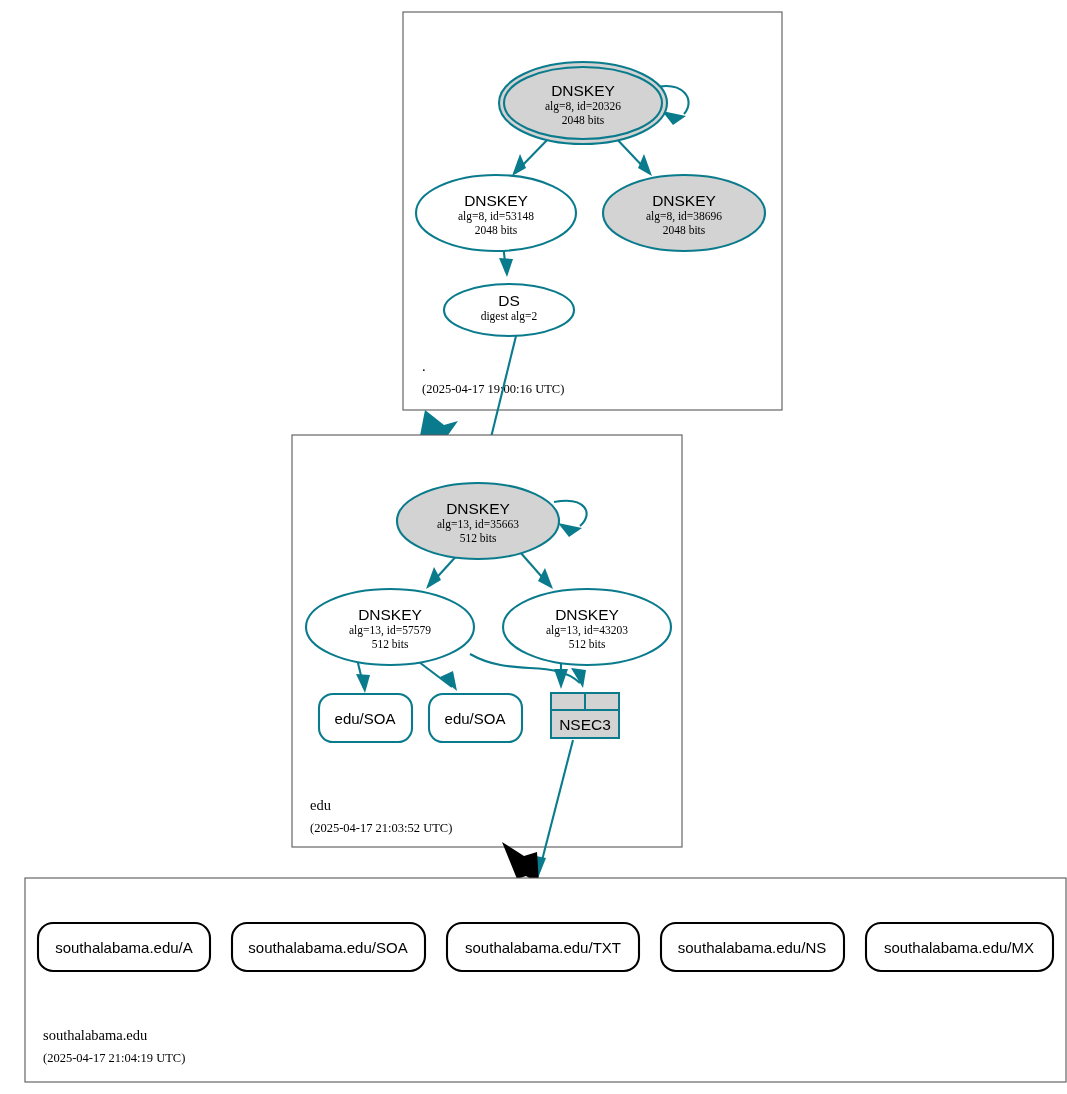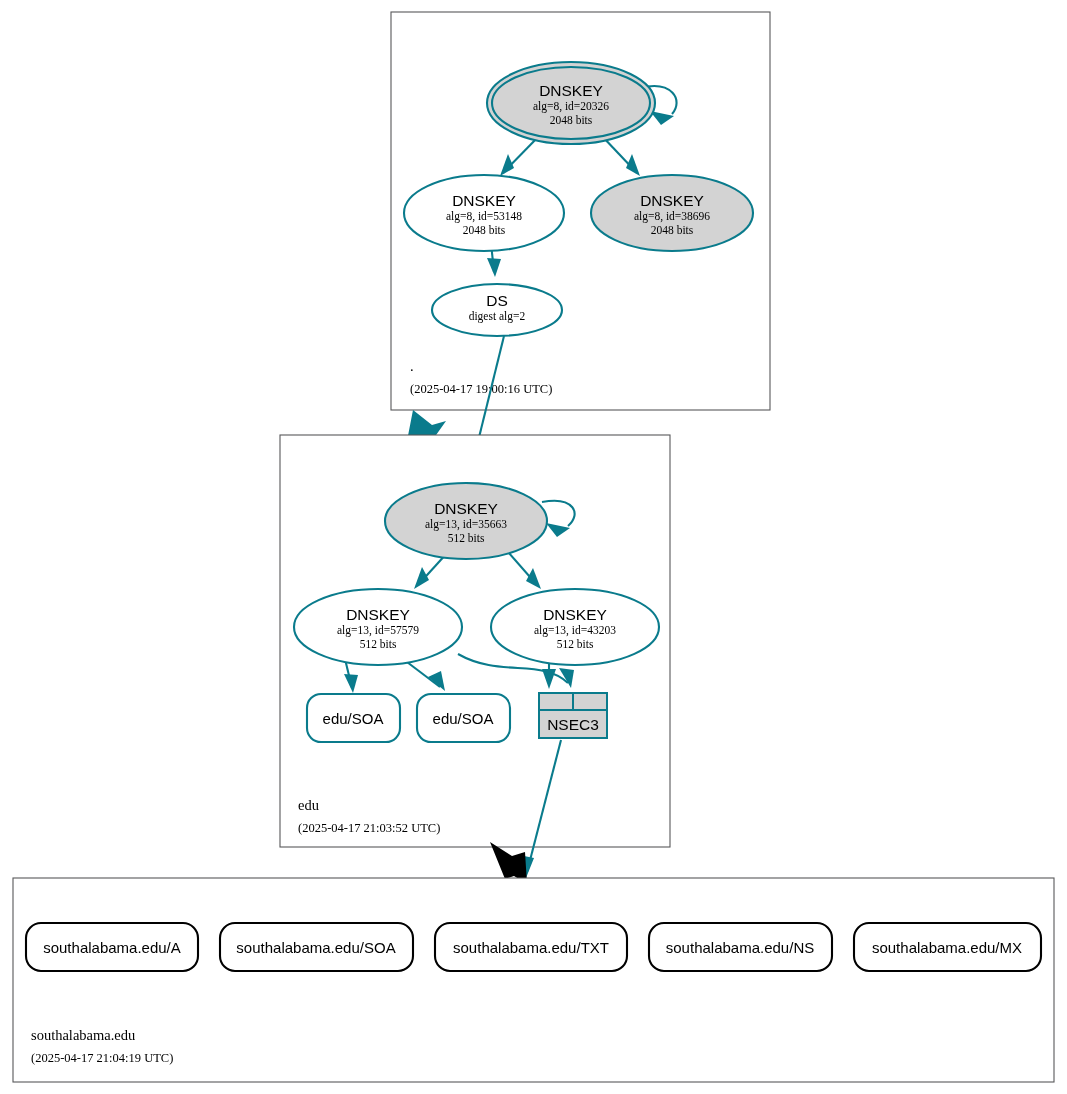--- a/index.html
+++ b/index.html
@@ -10,20 +10,21 @@
   body {
     width: 1067px;
     height: 1094px;
     font-family: "Liberation Sans", sans-serif;
     overflow: hidden;
   }
   #diagram-root {
     position: relative;
     width: 1027px;
     height: 1094px;
+    margin-left: 12px;
   }
   svg#dnssec-graph {
     display: block;
     width: 1067px;
     height: 1094px;
   }
   .zone-box {
     fill: #ffffff;
     stroke: #58585a;
     stroke-width: 1.1;

